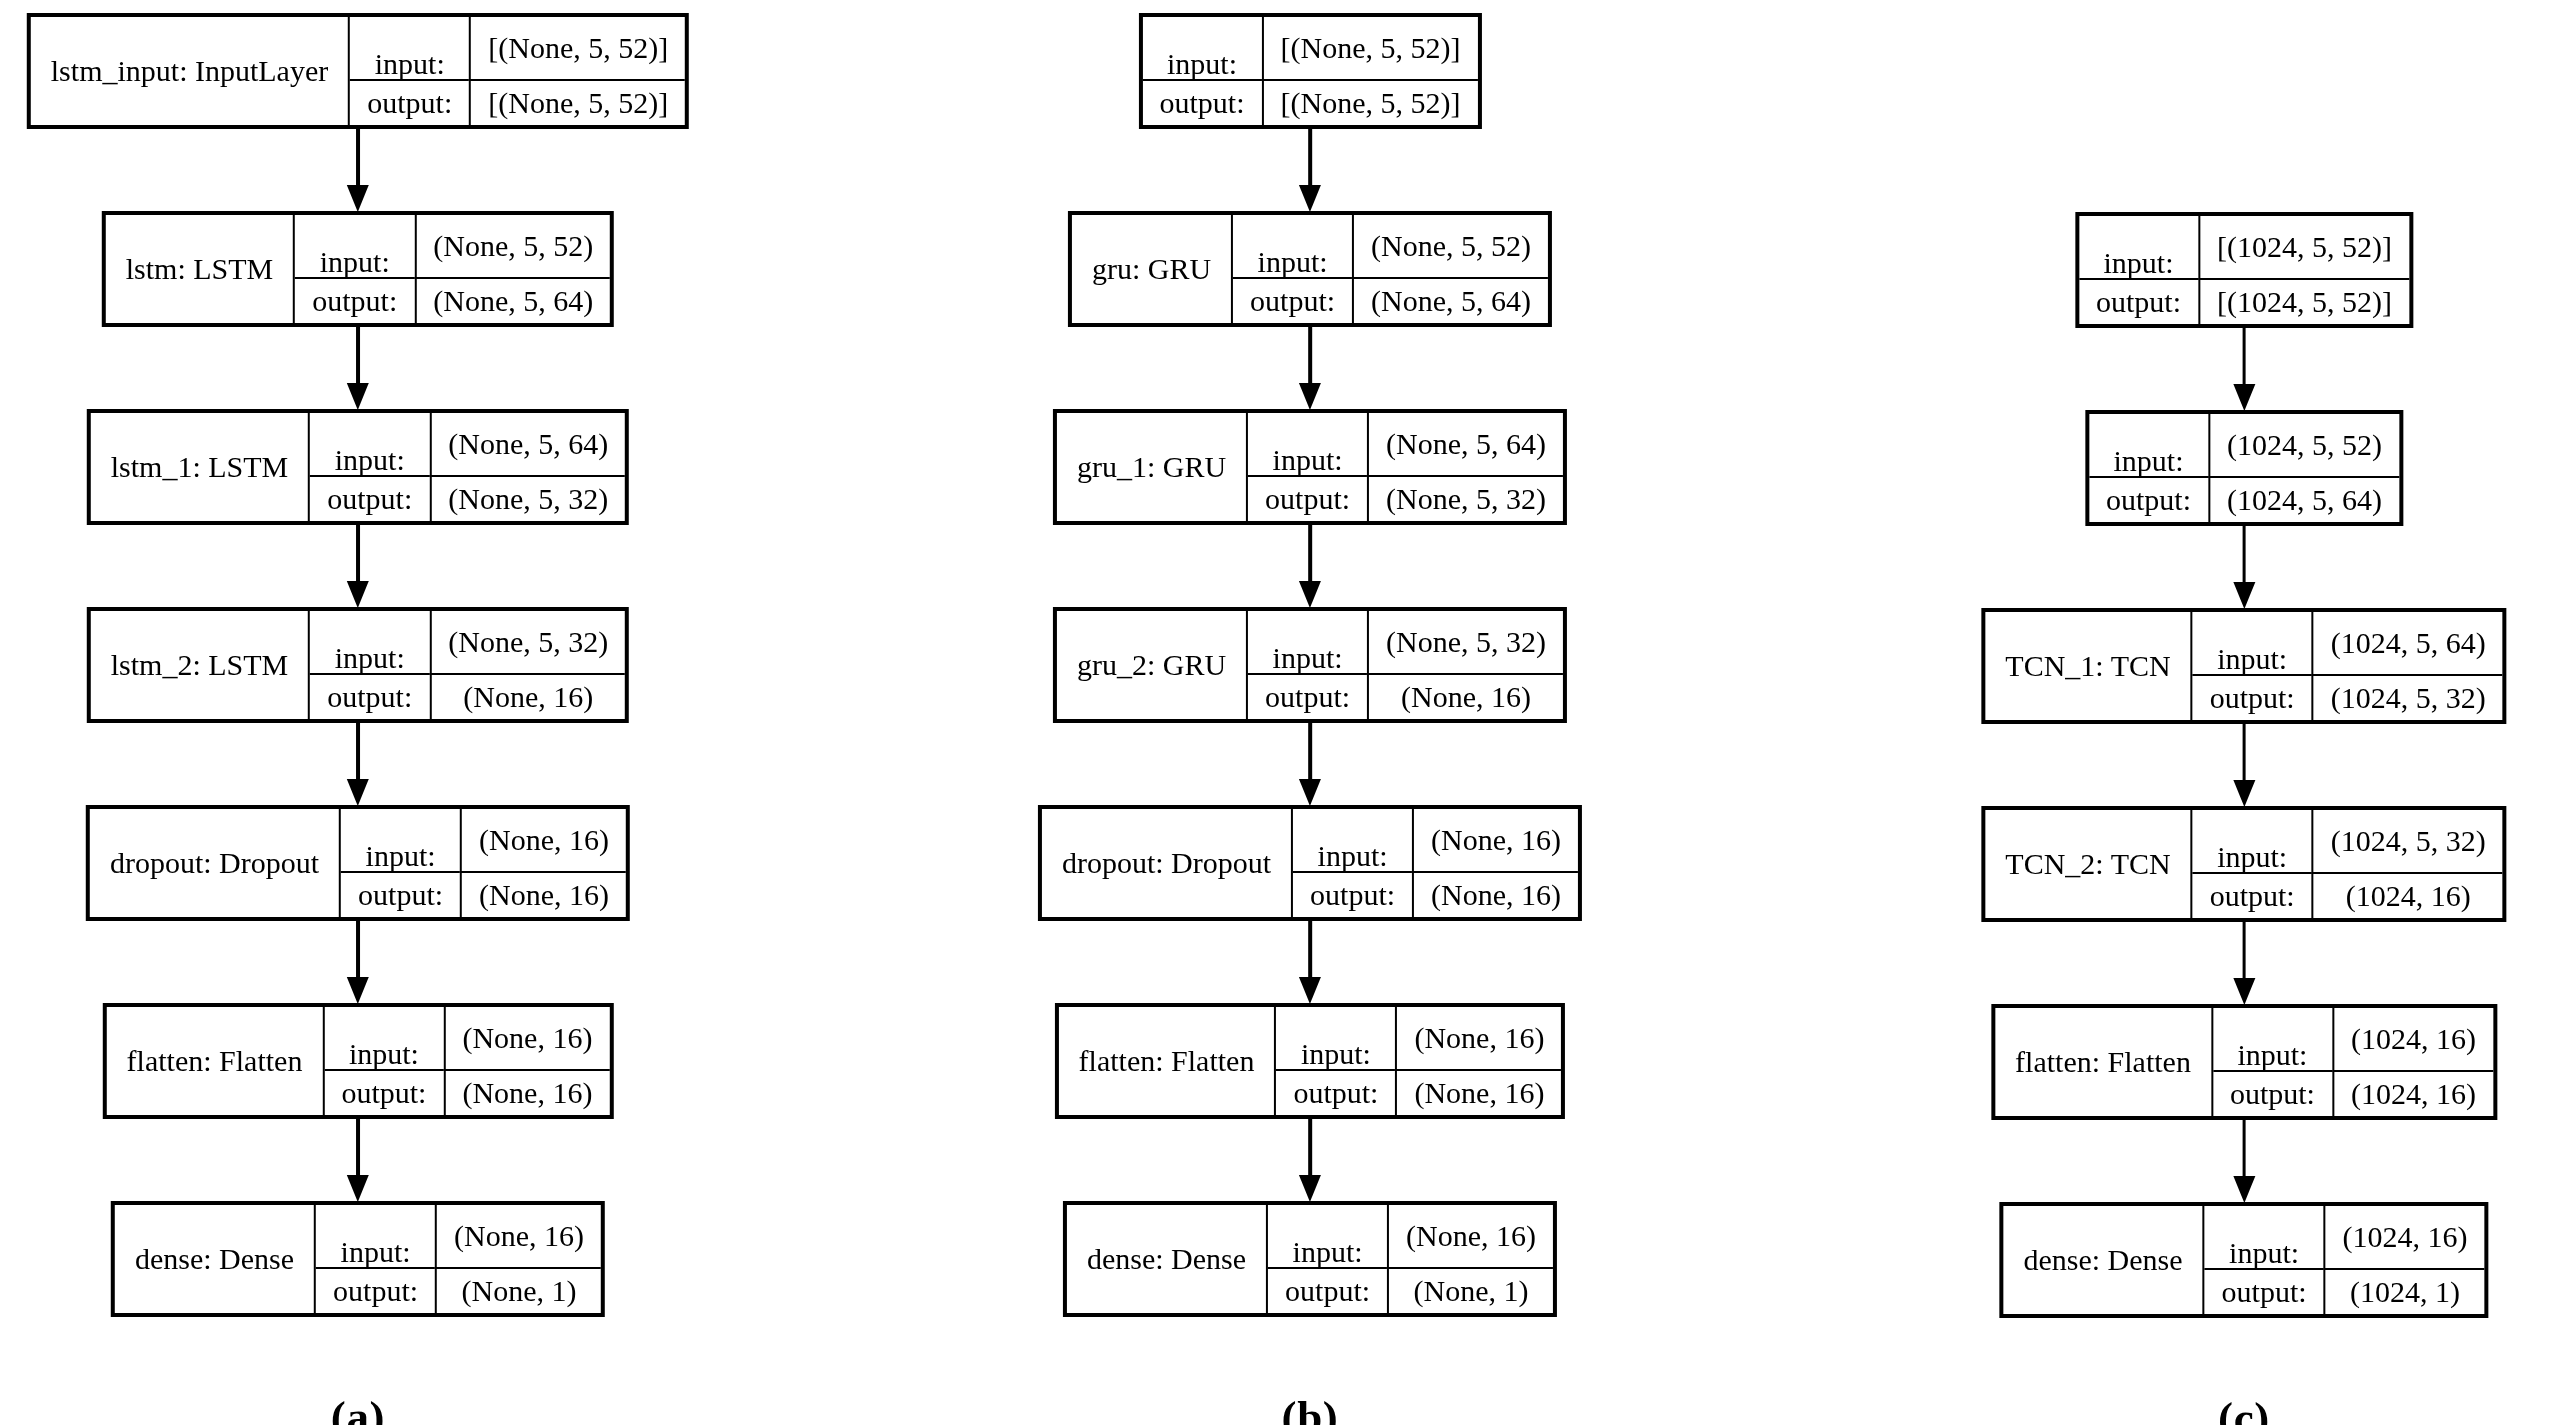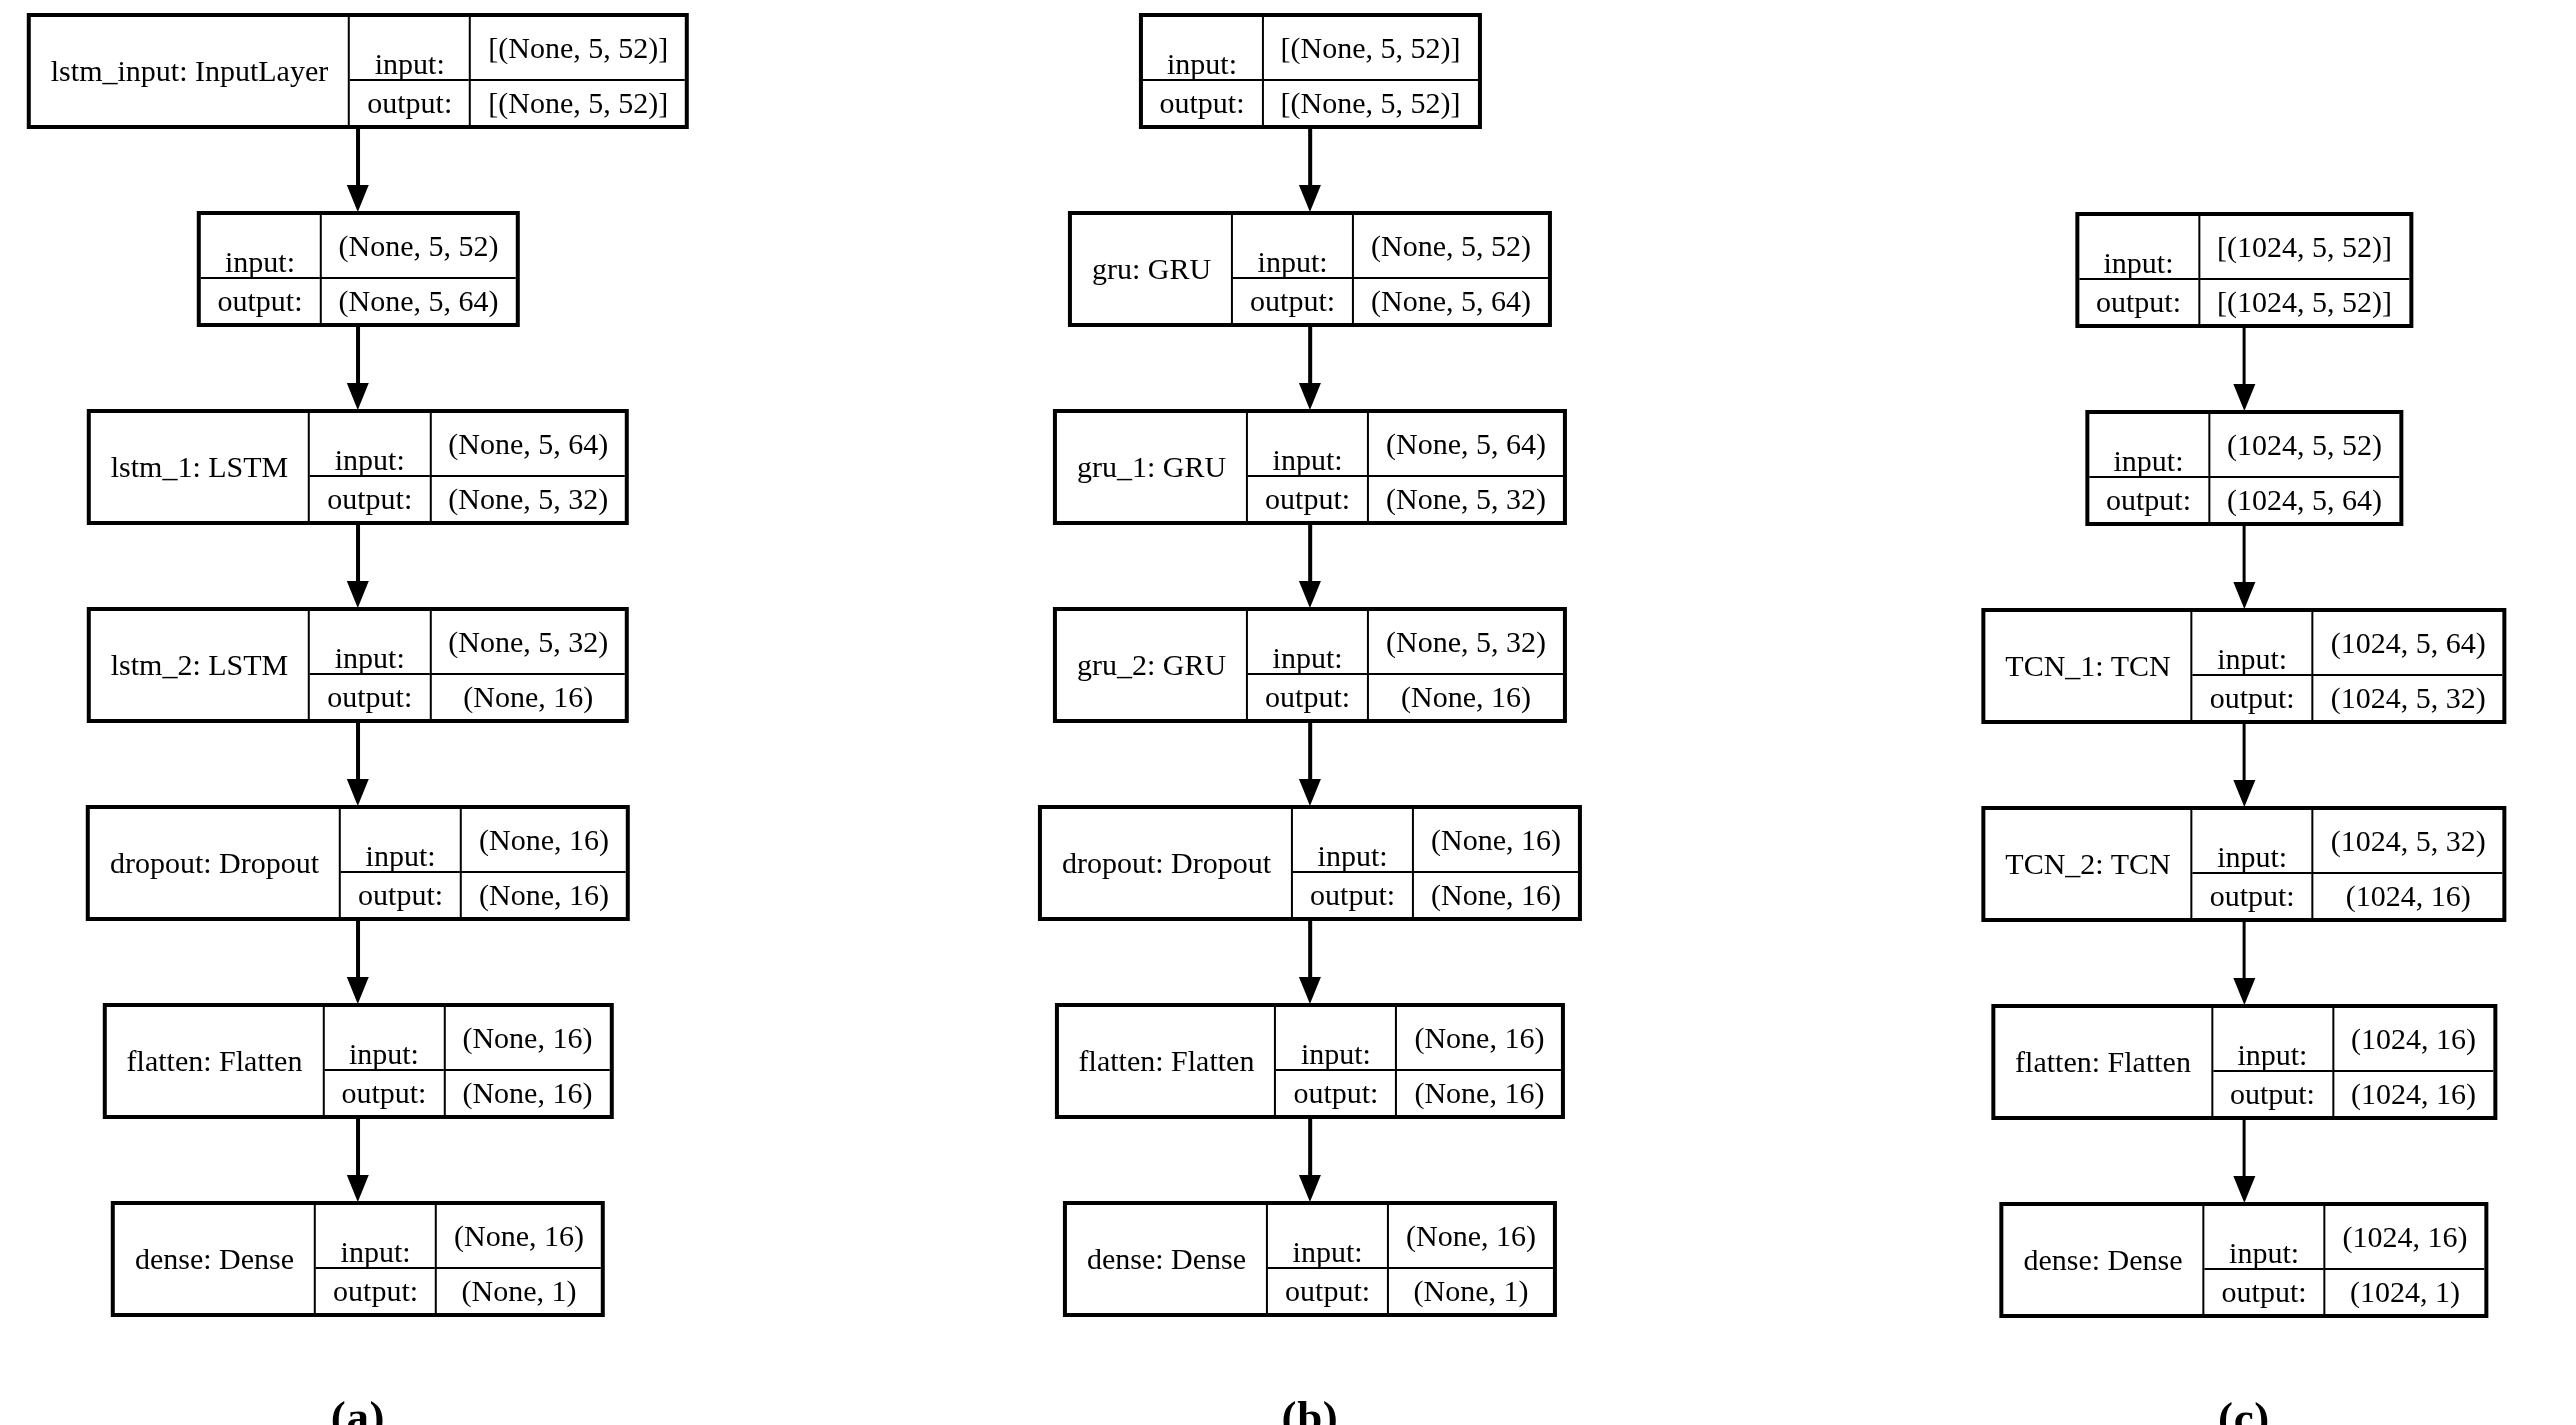--- a/index.html
+++ b/index.html
@@ -64,20 +64,21 @@
     <div class="cell lbl out">output:</div>
     <div class="cell val out">[(None, 5, 52)]</div>
   </div>
 
   <div class="connector">
     <div class="line"></div>
     <div class="head"></div>
   </div>
 
   <div class="node">
+    <div class="cell name">lstm: LSTM</div>
     <div class="cell lbl in">input:</div>
     <div class="cell val in">(None, 5, 52)</div>
     <div class="cell lbl out">output:</div>
     <div class="cell val out">(None, 5, 64)</div>
   </div>
 
   <div class="connector">
     <div class="line"></div>
     <div class="head"></div>
   </div>

